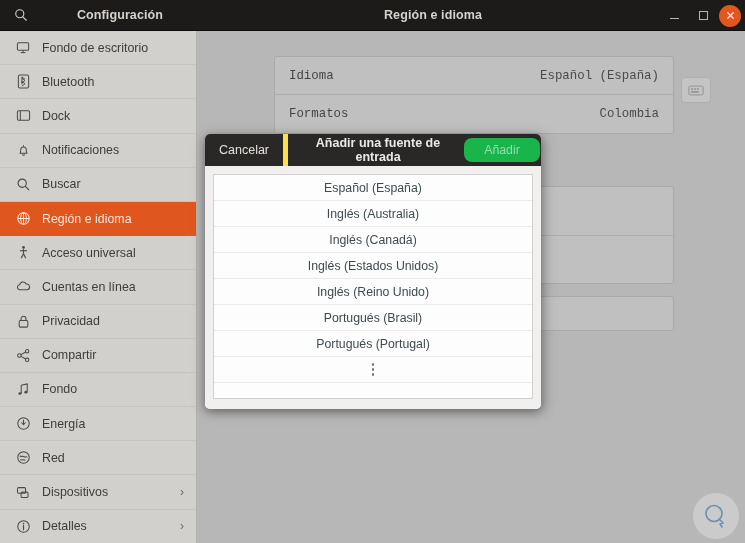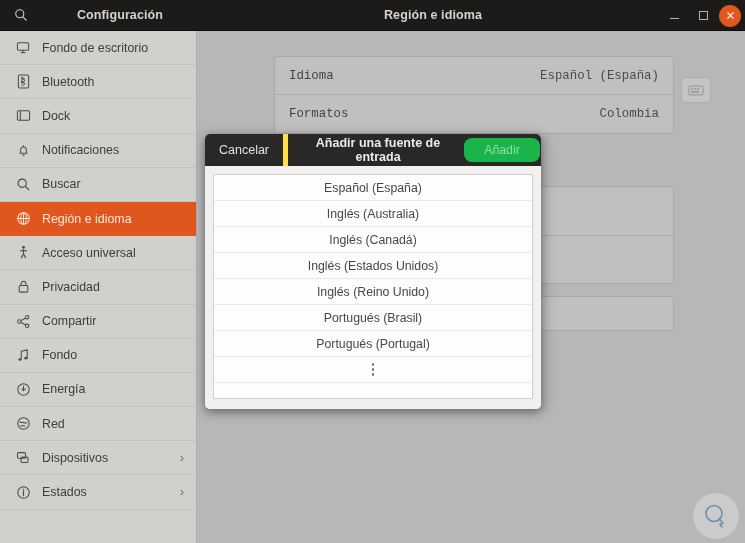--- a/index.html
+++ b/index.html
@@ -392,20 +392,28 @@
             <line x1="4.3" y1="6.1" x2="11.7" y2="6.1" stroke="#4a4a4a" stroke-width="1.2"></line>
             <line x1="8" y1="9.4" x2="5.6" y2="14" stroke="#4a4a4a" stroke-width="1.2"></line>
             <line x1="8" y1="9.4" x2="10.4" y2="14" stroke="#4a4a4a" stroke-width="1.2"></line>
           </svg>
         </span>
         <span class="si-label">Acceso universal</span>
       </div>
       <div class="side-item">
         <span class="si-icon">
           <svg width="15" height="15" viewBox="0 0 16 16">
+            <path d="M3.6 11.4 A2.7 2.7 0 0 1 3.9 6.1 A3.6 3.6 0 0 1 10.8 5.4 A2.9 2.9 0 0 1 12.1 11.4 Z" fill="none" stroke="#4a4a4a" stroke-width="1.1" stroke-linejoin="round"></path>
+          </svg>
+        </span>
+        <span class="si-label">Cuentas en línea</span>
+      </div>
+      <div class="side-item">
+        <span class="si-icon">
+          <svg width="15" height="15" viewBox="0 0 16 16">
             <rect x="3.4" y="7" width="9.2" height="7" rx="1.2" fill="none" stroke="#4a4a4a" stroke-width="1.1"></rect>
             <path d="M5.4 7 V5.1 A2.6 2.6 0 0 1 10.6 5.1 V7" fill="none" stroke="#4a4a4a" stroke-width="1.1"></path>
           </svg>
         </span>
         <span class="si-label">Privacidad</span>
       </div>
       <div class="side-item">
         <span class="si-icon">
           <svg width="15" height="15" viewBox="0 0 16 16">
             <circle cx="11.9" cy="3.4" r="1.8" fill="none" stroke="#4a4a4a" stroke-width="1.1"></circle>
@@ -457,21 +465,21 @@
         <span class="si-chev">›</span>
       </div>
       <div class="side-item">
         <span class="si-icon">
           <svg width="15" height="15" viewBox="0 0 16 16">
             <circle cx="8" cy="8" r="6.1" fill="none" stroke="#4a4a4a" stroke-width="1.1"></circle>
             <circle cx="8" cy="4.9" r="0.85" fill="#4a4a4a"></circle>
             <line x1="8" y1="6.8" x2="8" y2="11.4" stroke="#4a4a4a" stroke-width="1.2" stroke-linecap="round"></line>
           </svg>
         </span>
-        <span class="si-label">Estados</span>
+        <span class="si-label">Detalles</span>
         <span class="si-chev">›</span>
       </div>
     </div>
 
   <div class="content">
 
     <div class="card" id="card-lang">
       <div class="card-row">
         <span>Idioma</span>
         <span class="rv">Español (España)</span>

